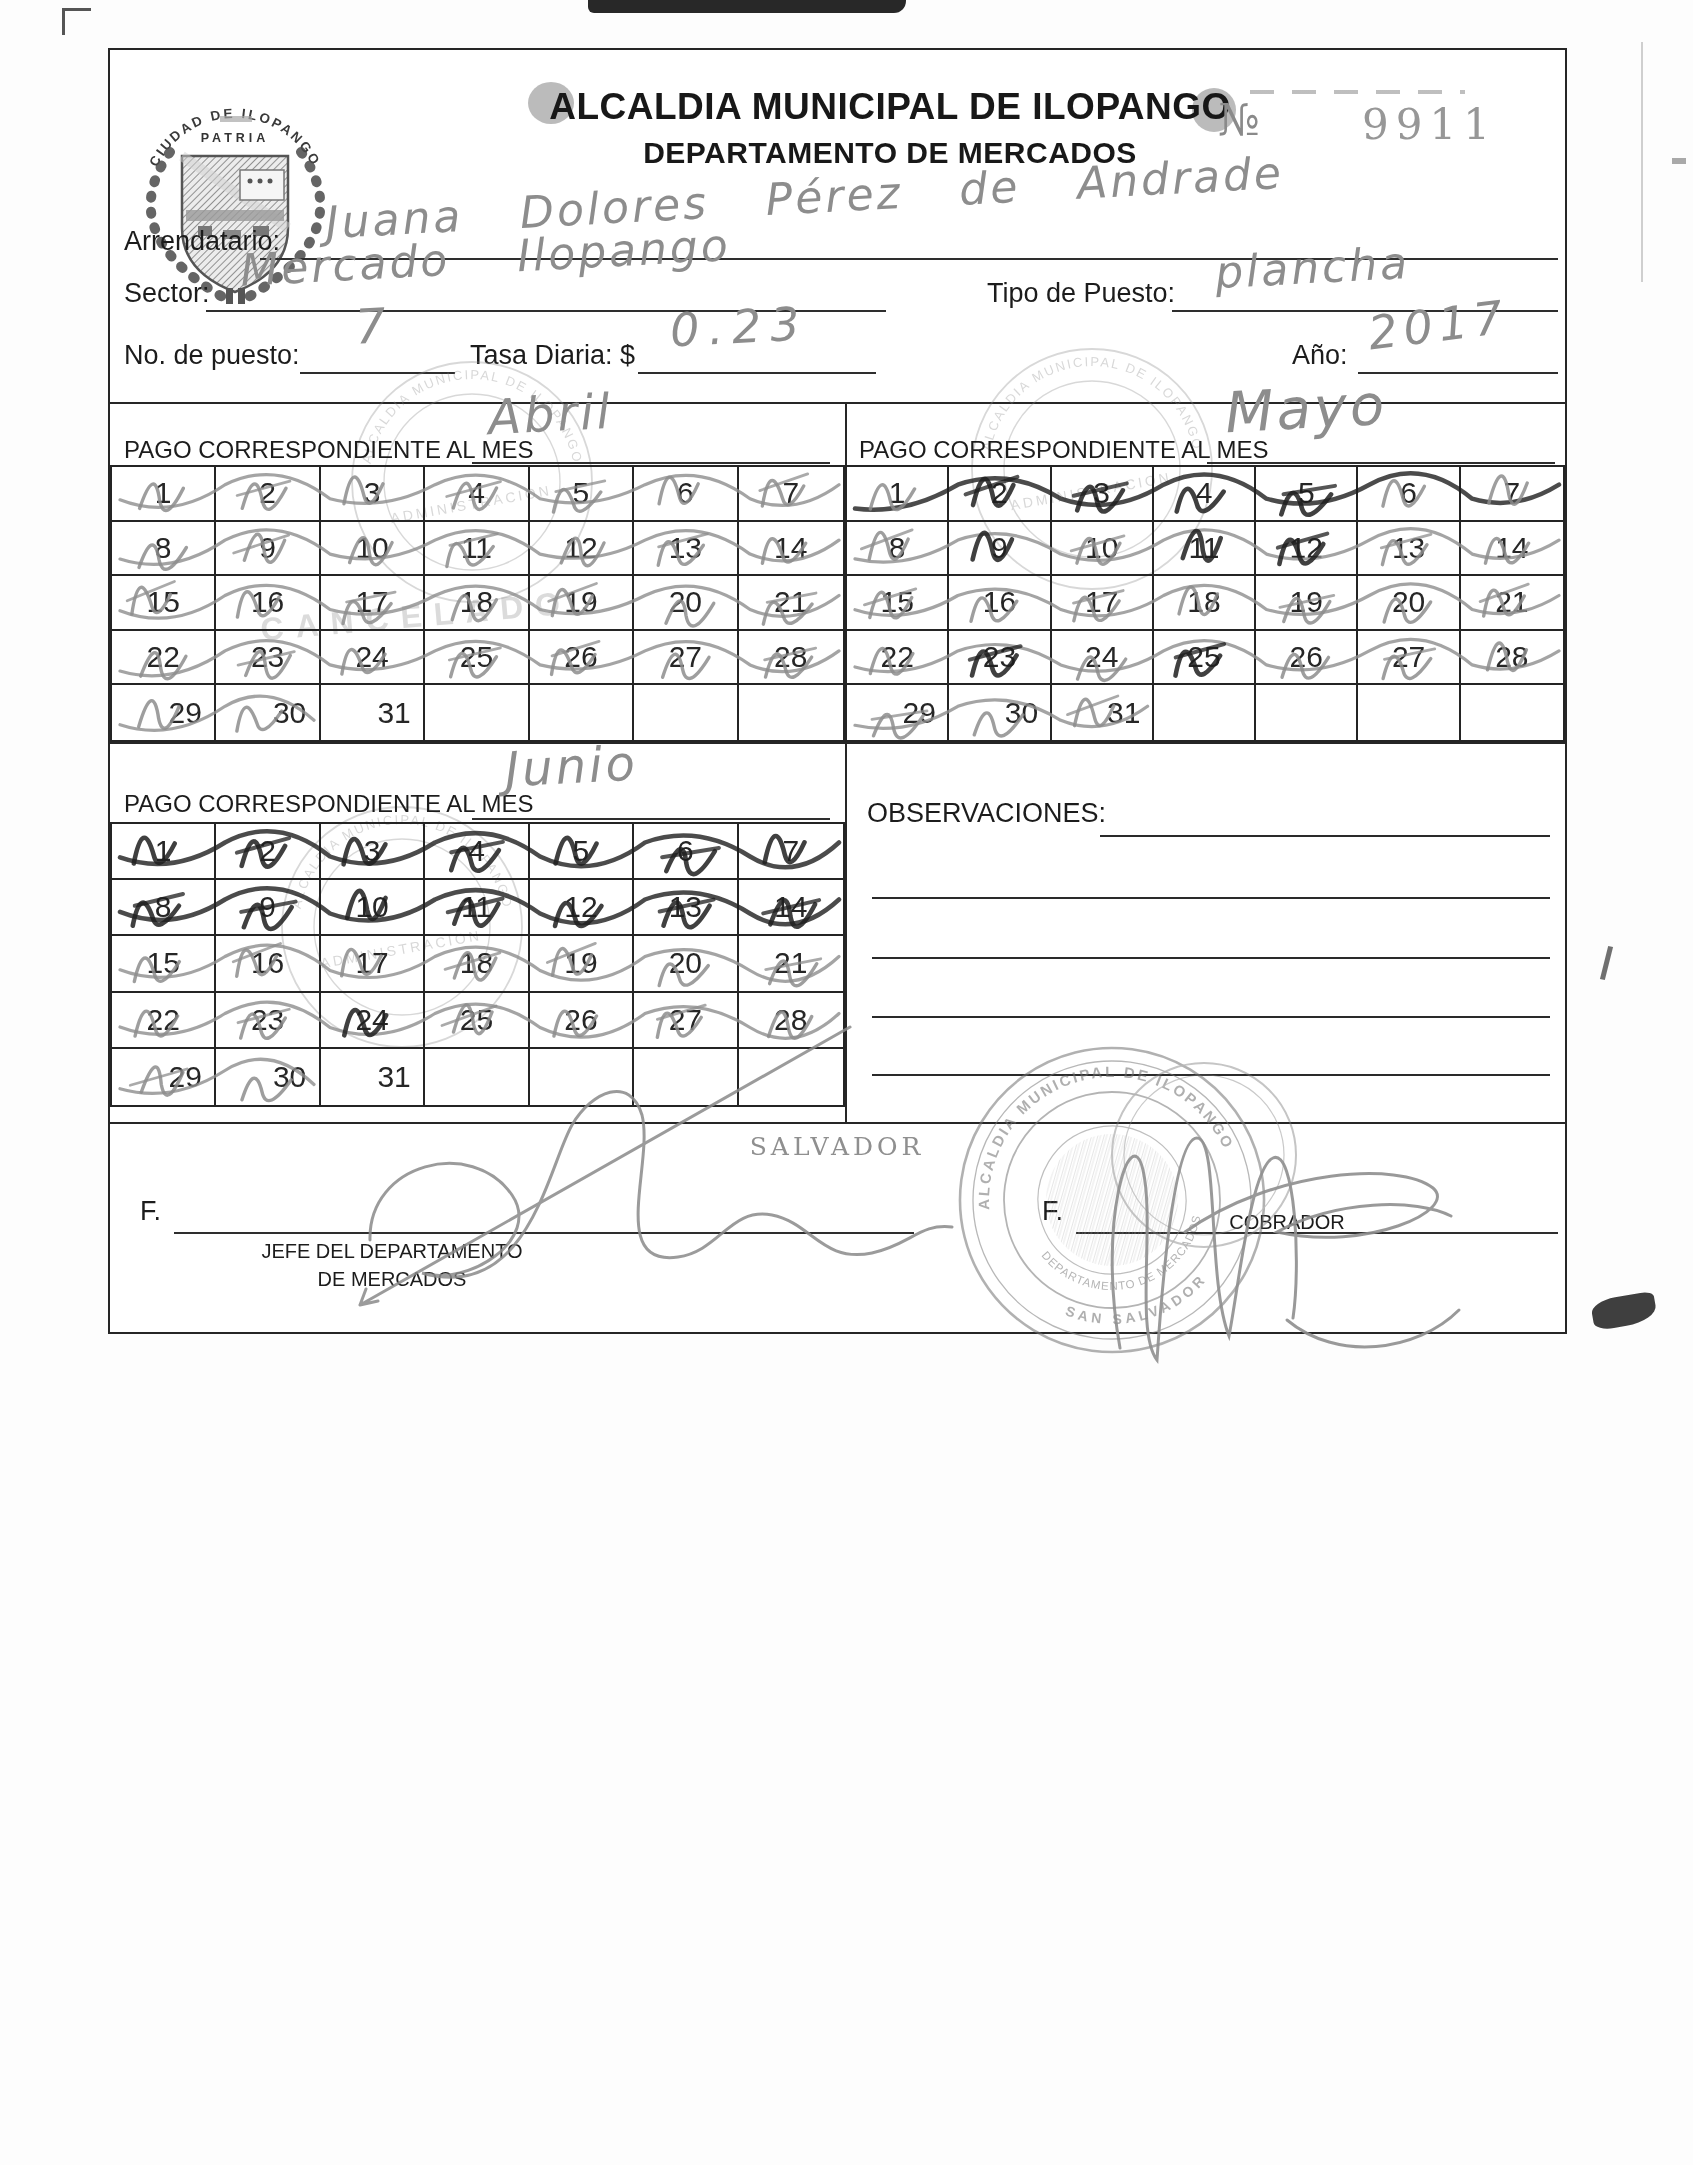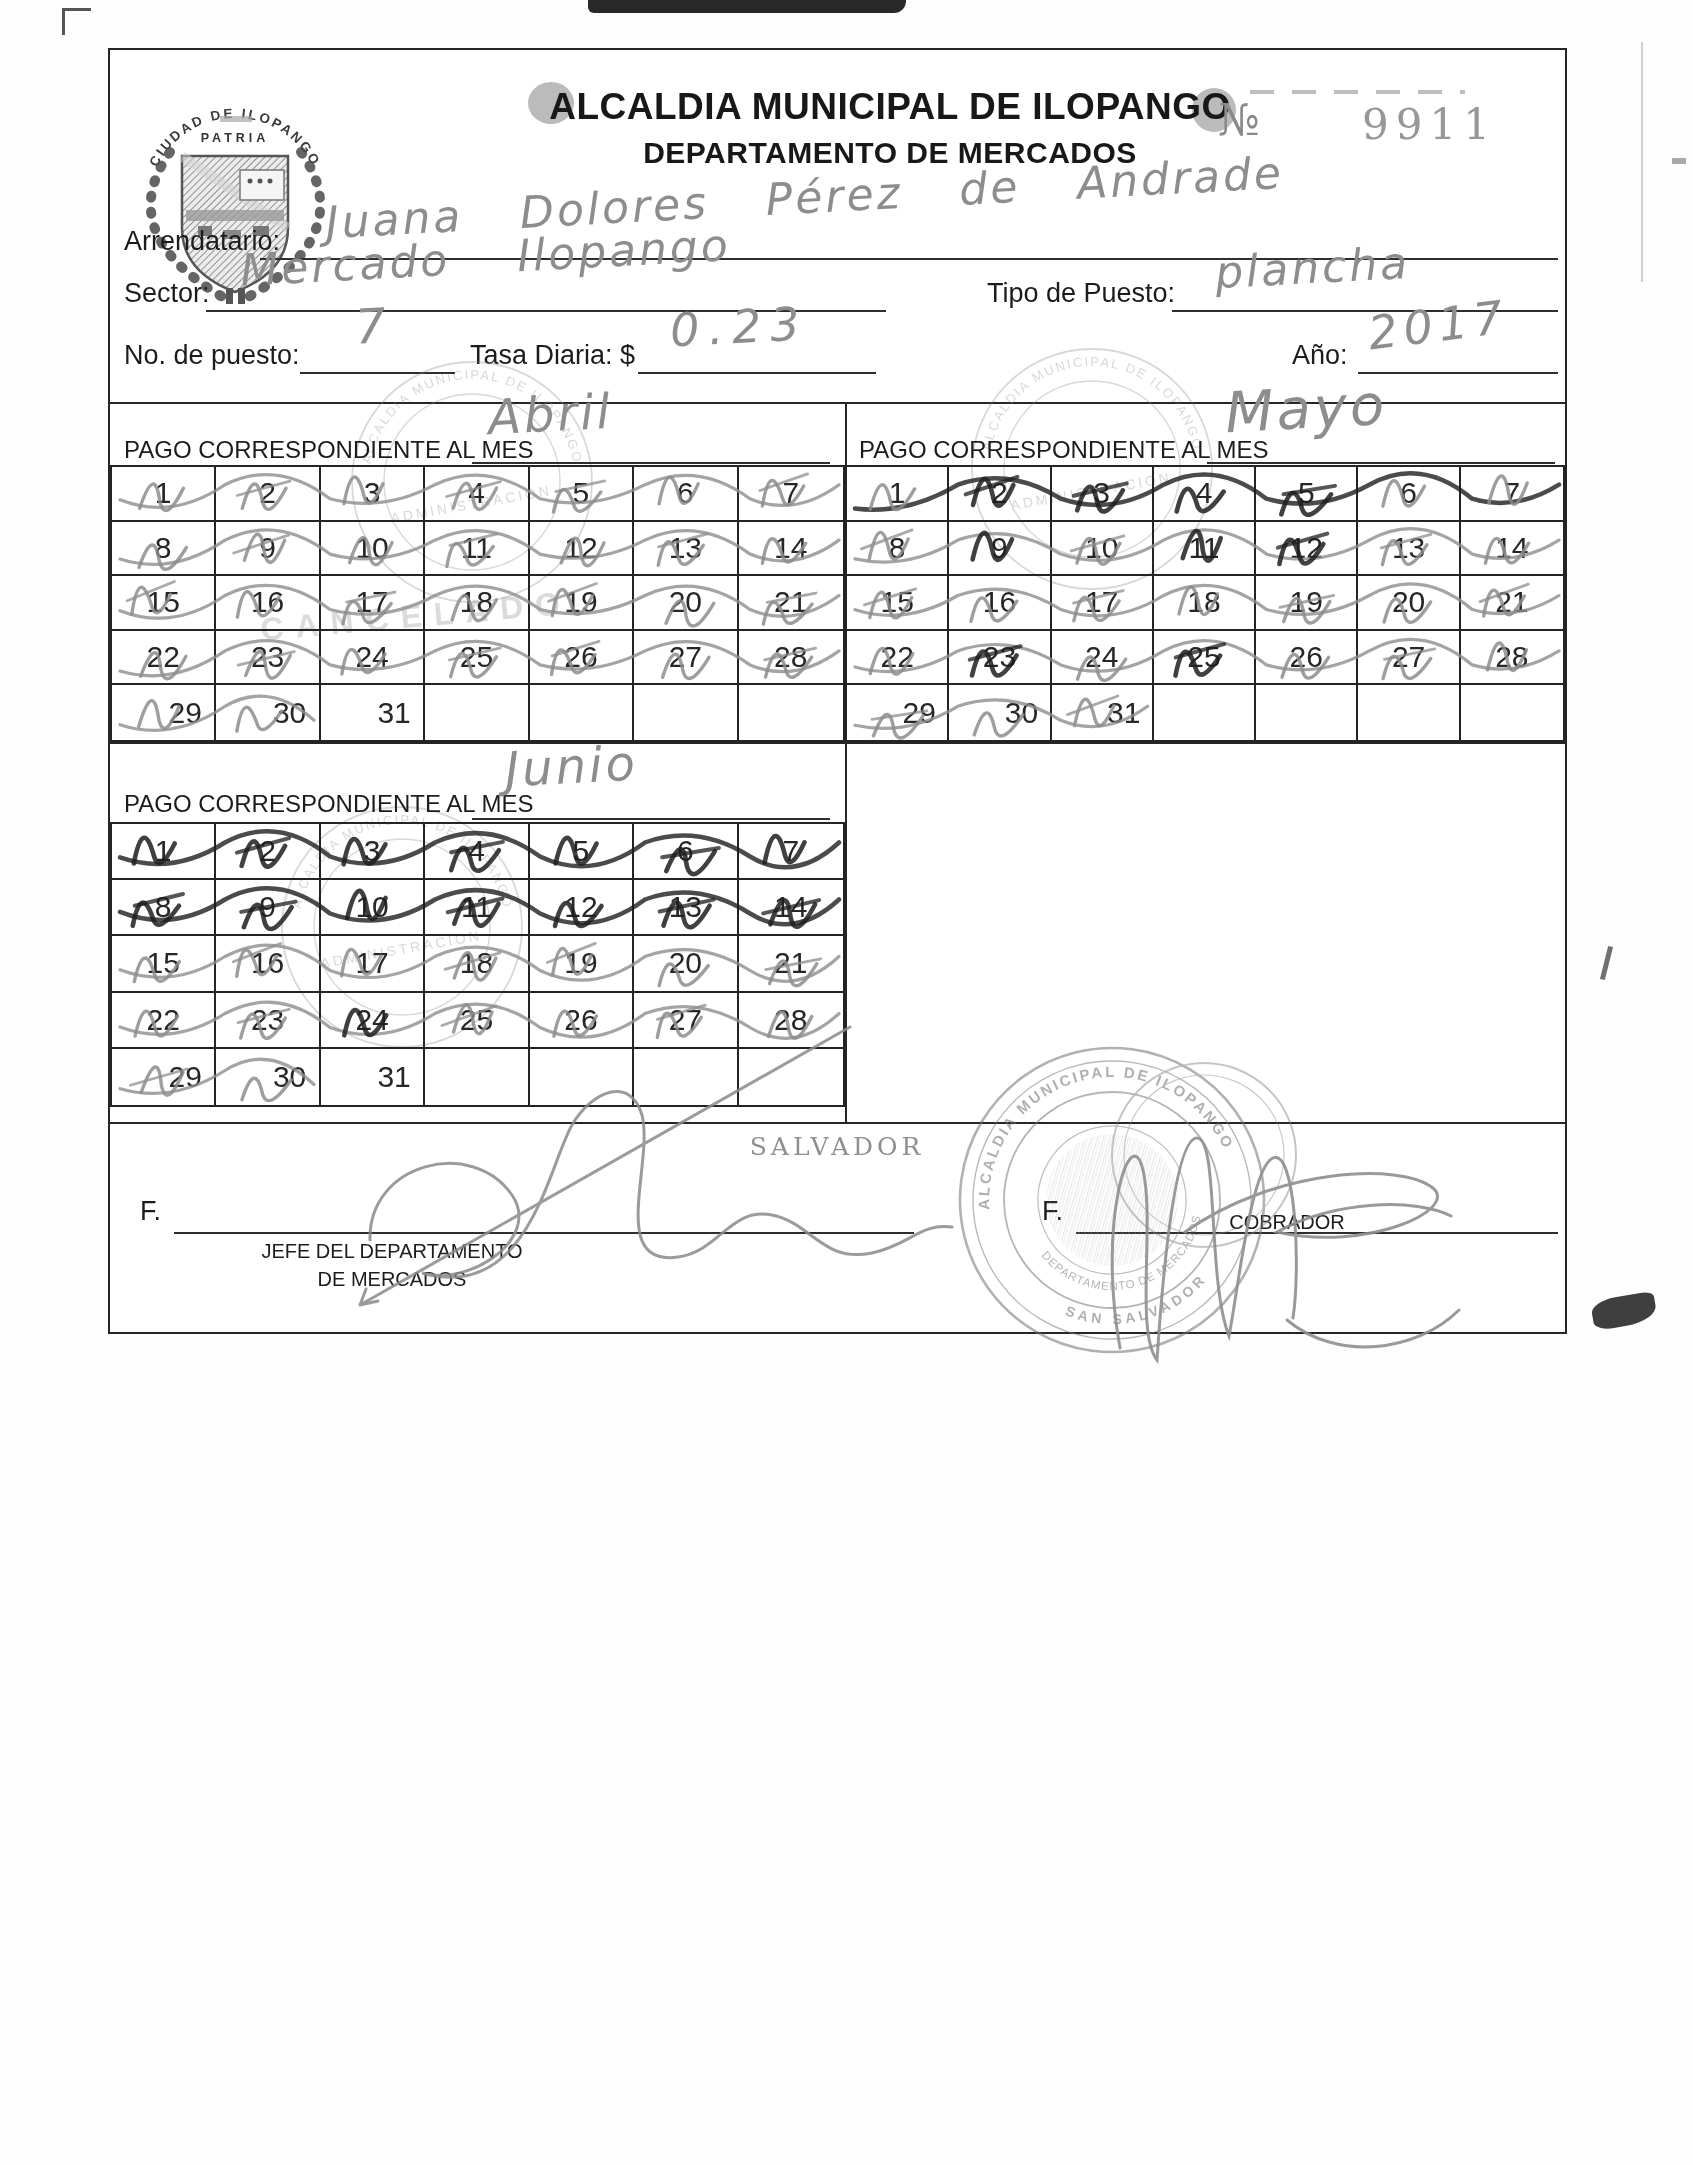--- a/index.html
+++ b/index.html
@@ -451,20 +451,28 @@
             <path d="M 547.366949185176 197.34347230789717 l 47.84347230789717 -14.133050814823946" stroke="#8d8d8d" stroke-width="2.8" fill="none" stroke-linecap="round" opacity="0.75"></path>
             <path d="M 658.5635485125968 214.61627523083007 q 14.063548512596753 -44.88372476916993 20 -8 q 5 24.063548512596753 23.11627523083007 -12" stroke="#8d8d8d" stroke-width="3.4" fill="none" stroke-linecap="round" opacity="0.85"></path>
             <path d="M 10 266.73526518453946 Q 62.5 281.70674593024887 115 248.5 Q 159.5 220.3663297147723 204 262.5" stroke="#8d8d8d" stroke-width="3.2" fill="none" stroke-linecap="round" opacity="0.8"></path>
             <path d="M 31.239729416323826 270.2440389058247 q 16.739729416323826 -46.25596109417529 20 -8 q 5 26.739729416323826 21.74403890582471 -12" stroke="#8d8d8d" stroke-width="3.4" fill="none" stroke-linecap="round" opacity="0.85"></path>
             <path d="M 20.24403890582471 263.2397294163238 l 56.739729416323826 -16.25596109417529" stroke="#8d8d8d" stroke-width="2.8" fill="none" stroke-linecap="round" opacity="0.75"></path>
             <path d="M 131.9726575013774 277.7774365405785 q 12.472657501377398 -38.72256345942151 20 -8 q 5 22.472657501377398 29.277436540578492 -12" stroke="#8d8d8d" stroke-width="3.4" fill="none" stroke-linecap="round" opacity="0.85"></path>
           </svg>
       </div>
     </div>
 
+    <div class="obs-sec">
+      <span class="lbl" style="left:22px;top:56px;">OBSERVACIONES:</span>
+      <div class="obs-line" style="left:255px;top:93px;width:450px;"></div>
+      <div class="obs-line" style="left:27px;top:155px;width:678px;"></div>
+      <div class="obs-line" style="left:27px;top:215px;width:678px;"></div>
+      <div class="obs-line" style="left:27px;top:274px;width:678px;"></div>
+      <div class="obs-line" style="left:27px;top:332px;width:678px;"></div>
+    </div>
 
     <div class="copy">SALVADOR</div>
 
     <span class="lbl" style="left:30px;top:1146px;">F.</span>
     <div class="fline" style="left:64px;top:1182px;width:740px;"></div>
     <div class="caption" style="left:82px;top:1190px;width:400px;text-align:center;">JEFE DEL DEPARTAMENTO</div>
     <div class="caption" style="left:82px;top:1218px;width:400px;">DE MERCADOS</div>
 
     <span class="lbl" style="left:932px;top:1146px;">F.</span>
     <div class="fline" style="left:966px;top:1182px;width:482px;"></div>

